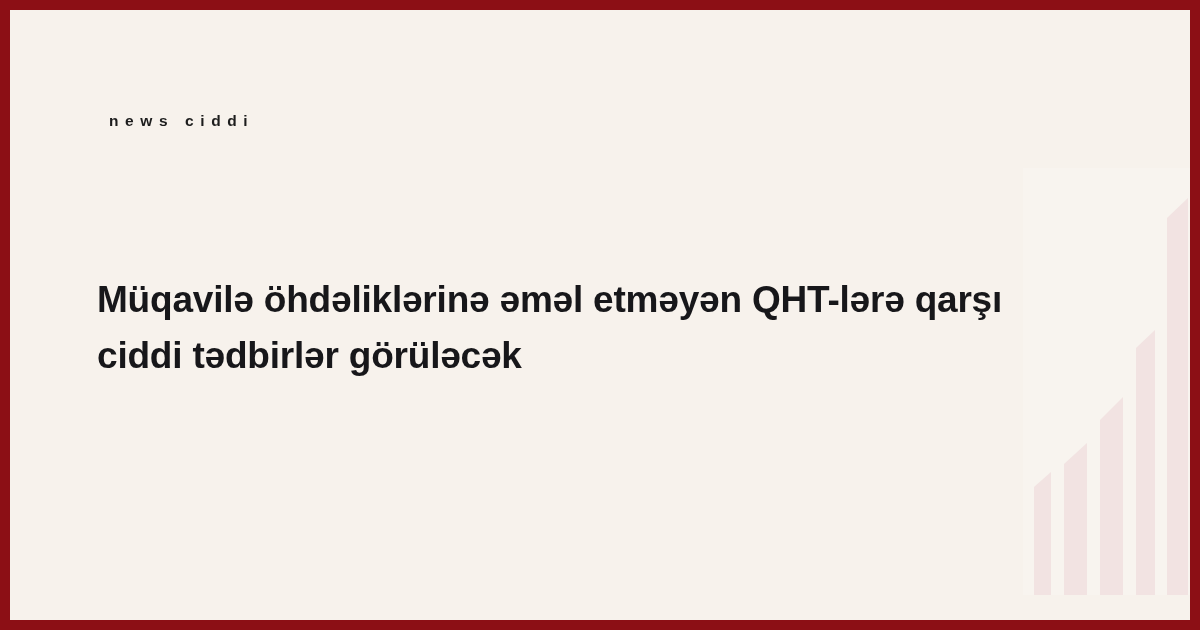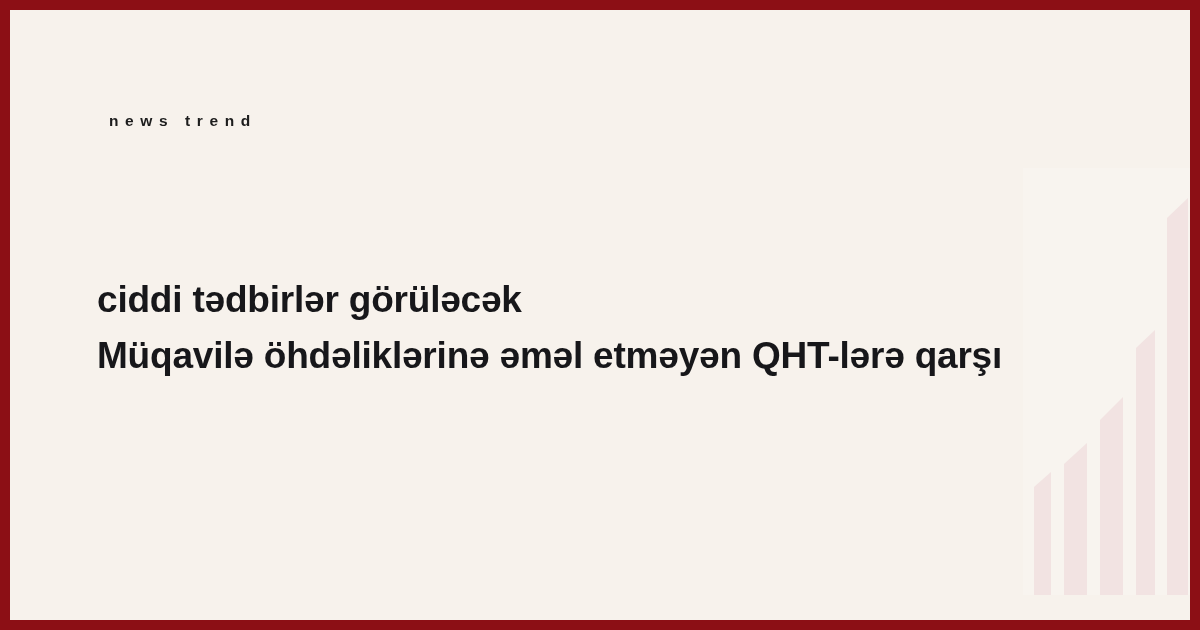--- a/index.html
+++ b/index.html
@@ -111,21 +111,21 @@
 
       <polygon points="29,585 29,477 46,462 46,585" fill="#f2e3e2"></polygon>
       <polygon points="59,585 59,454 82,433 82,585" fill="#f2e3e2"></polygon>
       <polygon points="95,585 95,410 118,387 118,585" fill="#f2e3e2"></polygon>
       <polygon points="131,585 131,338 150,320 150,585" fill="#f2e3e2"></polygon>
       <polygon points="162,585 162,208 183,188 183,585" fill="#f2e3e2"></polygon>
     </svg>
   </div>
 
   <div class="logo">
-    <div class="logo-tagline">news trend</div>
+    <div class="logo-tagline">news ciddi</div>
   </div>
 
   <div class="headline">
+    <span class="line">Müqavilə öhdəliklərinə əməl etməyən QHT-lərə qarşı</span>
     <span class="line">ciddi tədbirlər görüləcək</span>
-    <span class="line">Müqavilə öhdəliklərinə əməl etməyən QHT-lərə qarşı</span>
   </div>
 
 </div>
 
 </body></html>

